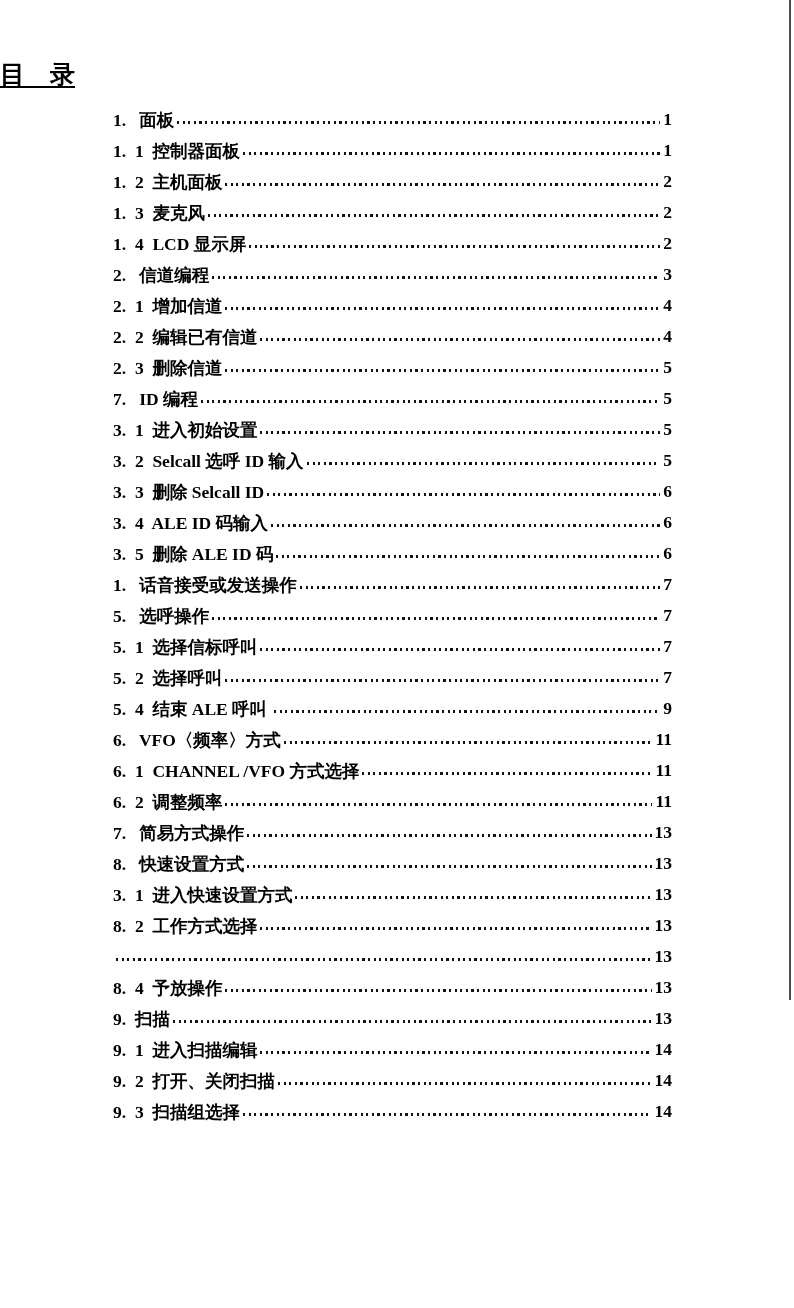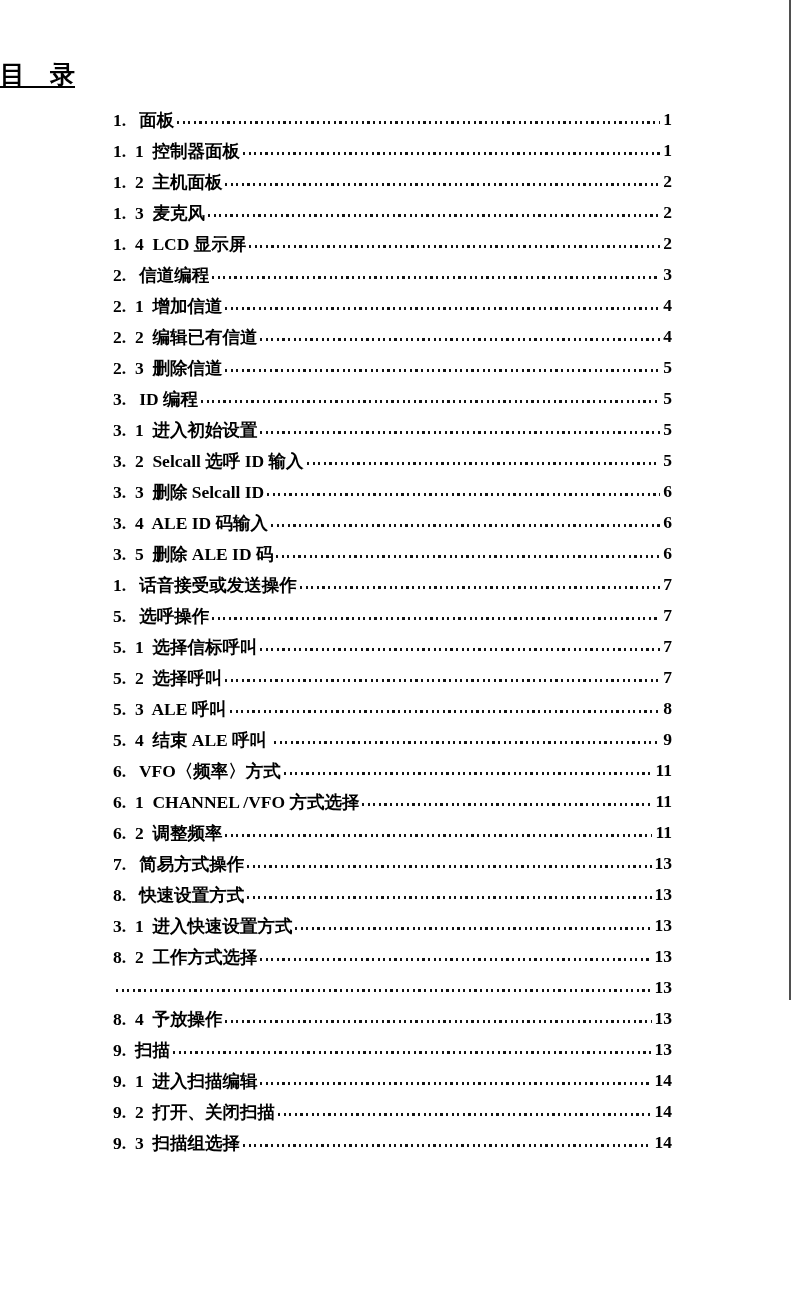--- a/index.html
+++ b/index.html
@@ -134,21 +134,21 @@
     <span class="toc-page">4</span>
   </div>
 
   <div class="toc-row">
     <span class="toc-label">2.  3  删除信道</span>
     <span class="leader"></span>
     <span class="toc-page">5</span>
   </div>
 
   <div class="toc-row">
-    <span class="toc-label">3.   ID 编程</span>
+    <span class="toc-label">7.   ID 编程</span>
     <span class="leader"></span>
     <span class="toc-page">5</span>
   </div>
 
   <div class="toc-row">
     <span class="toc-label">3.  1  进入初始设置</span>
     <span class="leader"></span>
     <span class="toc-page">5</span>
   </div>
 
@@ -193,25 +193,20 @@
     <span class="leader"></span>
     <span class="toc-page">7</span>
   </div>
 
   <div class="toc-row">
     <span class="toc-label">5.  2  选择呼叫</span>
     <span class="leader"></span>
     <span class="toc-page">7</span>
   </div>
 
-  <div class="toc-row">
-    <span class="toc-label">5.  3  ALE 呼叫</span>
-    <span class="leader"></span>
-    <span class="toc-page">8</span>
-  </div>
 
   <div class="toc-row">
     <span class="toc-label">5.  4  结束 ALE 呼叫 </span>
     <span class="leader"></span>
     <span class="toc-page">9</span>
   </div>
 
 
   <div class="toc-row">
     <span class="toc-label">6.   VFO〈频率〉方式</span>

